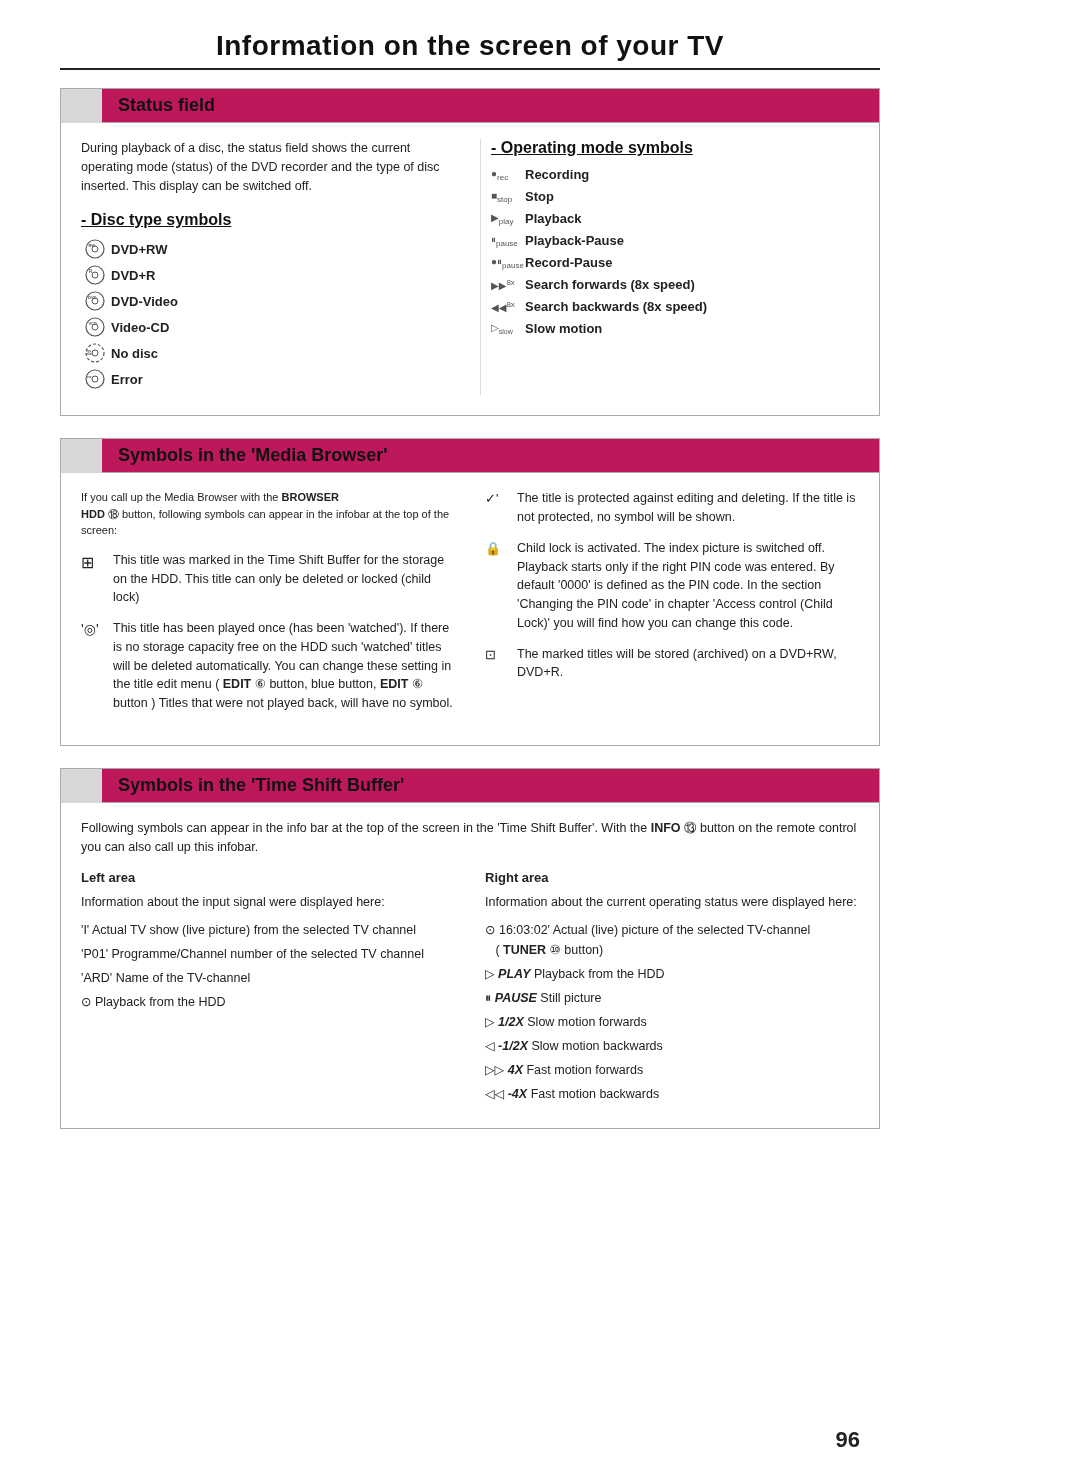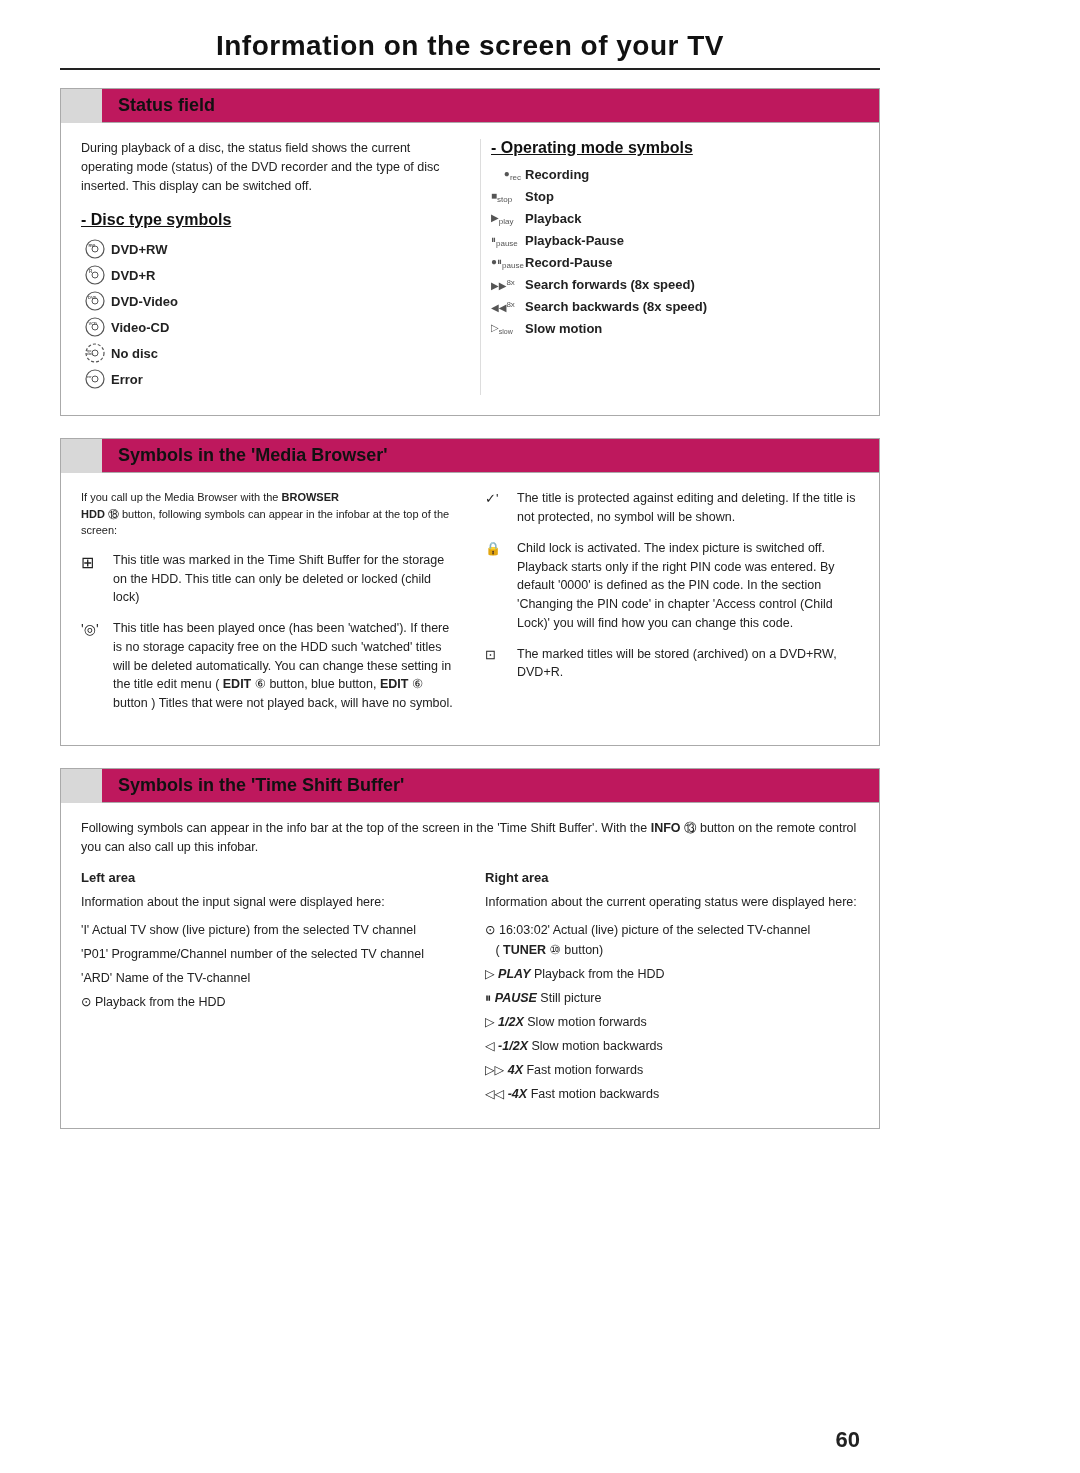--- a/index.html
+++ b/index.html
@@ -309,21 +309,21 @@
                   </svg>
               </span>
               <span>Error</span>
             </li>
           </ul>
         </div>
         <div class="col-right">
           <div class="subsection-title">- Operating mode symbols</div>
           <ul class="op-list">
             <li>
-              <span class="op-icon" style="font-size:10px; color:#555;text-align:right;">●<sub style="font-size:8px;">rec</sub></span>
+              <span class="op-icon" style="font-size:10px; color:#555;">●<sub style="font-size:8px;">rec</sub></span>
               <span class="op-label">Recording</span>
             </li>
             <li>
               <span class="op-icon" style="font-size:10px; color:#555;">■<sub style="font-size:8px;">stop</sub></span>
               <span class="op-label">Stop</span>
             </li>
             <li>
               <span class="op-icon" style="font-size:10px; color:#555;">▶<sub style="font-size:8px;">play</sub></span>
               <span class="op-label">Playback</span>
             </li>
@@ -424,15 +424,15 @@
             <li>▷ <em class="italic"><strong>1/2X</strong></em> Slow motion forwards</li>
             <li>◁ <em class="italic"><strong>-1/2X</strong></em> Slow motion backwards</li>
             <li>▷▷ <em class="italic"><strong>4X</strong></em> Fast motion forwards</li>
             <li>◁◁ <em class="italic"><strong>-4X</strong></em> Fast motion backwards</li>
           </ul>
         </div>
       </div>
     </div>
   </div>
 
-  <div class="page-number">60</div>
+  <div class="page-number">96</div>
 
 </div>
 
 </body></html>

